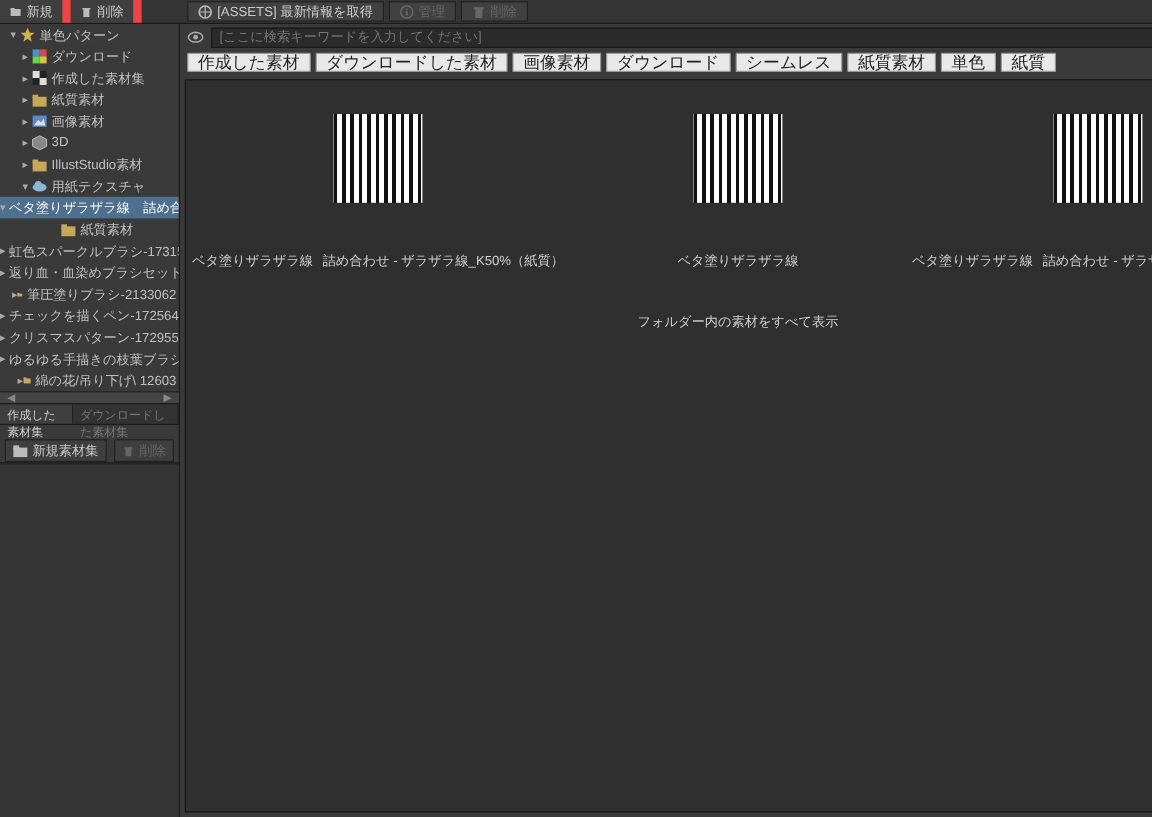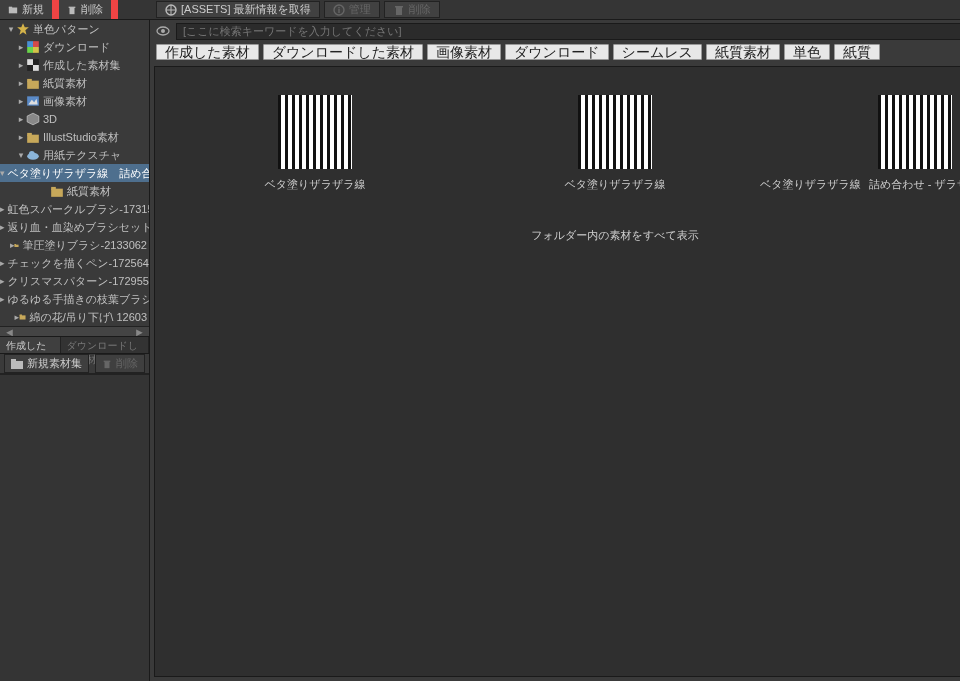--- a/index.html
+++ b/index.html
@@ -13,40 +13,40 @@
   .tree { flex: 0 0 auto; max-height: 338px; overflow: hidden; position: relative; }
   .tree-row { display: flex; align-items: center; height: 18px; padding-right: 2px; white-space: nowrap; cursor: pointer; overflow: hidden; }
   .tree-row.sel { background: #4e6f8e; color: #fff; }
   .tree-row .arrow { width: 10px; text-align: center; color: #aaa; font-size: 9px; }
   .tree-row .ic { width: 14px; height: 12px; margin-right: 3px; display: inline-flex; align-items: center; justify-content: center; }
   .ind1 { width: 6px; } .ind2 { width: 16px; } .ind3 { width: 28px; } .ind4 { width: 40px; }
   .scroll-indicator { height: 10px; background: #444; border-top: 1px solid #222; display:flex; align-items:center; justify-content:space-between; padding:0 4px;}
   .mid-tabs { height: 18px; display:flex; border-top:1px solid #1a1a1a; border-bottom:1px solid #1a1a1a; background:#2f2f2f;}
   .mid-tab { padding: 2px 6px; background:#3f3f3f; border-right:1px solid #222; color:#ccc; cursor:pointer; font-size:10px;}
   .mid-tab.dim { color:#777; background:#333;}
-  .lower-bar { display:flex; align-items:flex-end; height:20px; padding:0 4px; gap:6px; border-bottom:1px solid #222;}
+  .lower-bar { display:flex; align-items:flex-end; height:20px; padding:0 4px; gap:6px; border-bottom:1px solid #222;margin-top:12px;}
   .lower-bar .lbtn { display:flex; align-items:center; gap:4px; padding:1px 6px; background:#3f3f3f; border:1px solid #222; color:#ccc; cursor:pointer;}
   .lower-bar .lbtn.dim { color:#666; }
   .lower-empty { flex:1; background:#343434; border-top:1px solid #222;}
   
   .content { flex:1; display:flex; flex-direction:column; background:#3a3a3a;}
   .asset-btn { display:flex; align-items:center; gap:4px; padding:1px 8px; background:#414141; border:1px solid #222; color:#ccc; cursor:pointer; height:17px;}
   .asset-btn.dim { color:#666; }
   .search-row { display:flex; align-items:center; height:22px; padding:3px 6px; gap:6px;}
   .eye { width:14px; height:14px; display:inline-flex;}
   .search-input { flex:1; background:#2b2b2b; border:1px solid #1a1a1a; color:#888; padding:2px 6px; height:17px;}
   .tag-row { display:flex; gap:4px; padding:2px 6px 6px; flex-wrap:wrap;}
   .tag { background:#e8e8e8; color:#222; padding:1px 8px; border:1px solid #999; border-radius:1px; cursor:pointer; font-size:14px; height:16px; line-height:13px;}
   .thumbs { flex:1; background:#2f2f2f; border:1px solid #1a1a1a; margin:0 4px 4px; position:relative; overflow:hidden;}
   .thumb-grid { display:flex; gap:20px; padding:28px 20px 10px; justify-content:space-around;}
   .thumb-item { display:flex; flex-direction:column; align-items:center; width:280px;}
   .thumb-img { width:74px; height:74px; background:#fff; margin-bottom:8px; display:flex;}
   .stripe { background: repeating-linear-gradient(90deg, #111 0 3px, #fff 3px 7px); width:100%; height:100%;}
   .thumb-labels { display:flex; gap:8px; width:100%; justify-content:center; color:#d0d0d0; font-size:10px;}
-  .thumb-labels span { white-space:nowrap;}
+  .thumb-labels span { white-space:nowrap;margin-top:33px;}
   .show-all { text-align:center; color:#d0d0d0; margin-top:26px; cursor:pointer; font-size:11px;}
   svg { display:block; }
 </style>
 </head>
 <body>
 
 <div class="top-row">
   <div style="width:150px; display:flex;">
     <div class="tab-btn">
       <span class="ic">
@@ -345,20 +345,21 @@
         <span class="tag">紙質</span>
       </div>
     <div class="thumbs">
       <div class="thumb-grid" id="thumbs">
           <div class="thumb-item">
             <div class="thumb-img">
               <div class="stripe"></div>
             </div>
             <div class="thumb-labels">
               <span>ベタ塗りザラザラ線</span>
+              <span>詰め合わせ - ザラザラ線_K50%（紙質）</span>
             </div>
           </div>
           <div class="thumb-item">
             <div class="thumb-img">
               <div class="stripe"></div>
             </div>
             <div class="thumb-labels">
               <span>ベタ塗りザラザラ線</span>
             </div>
           </div>

